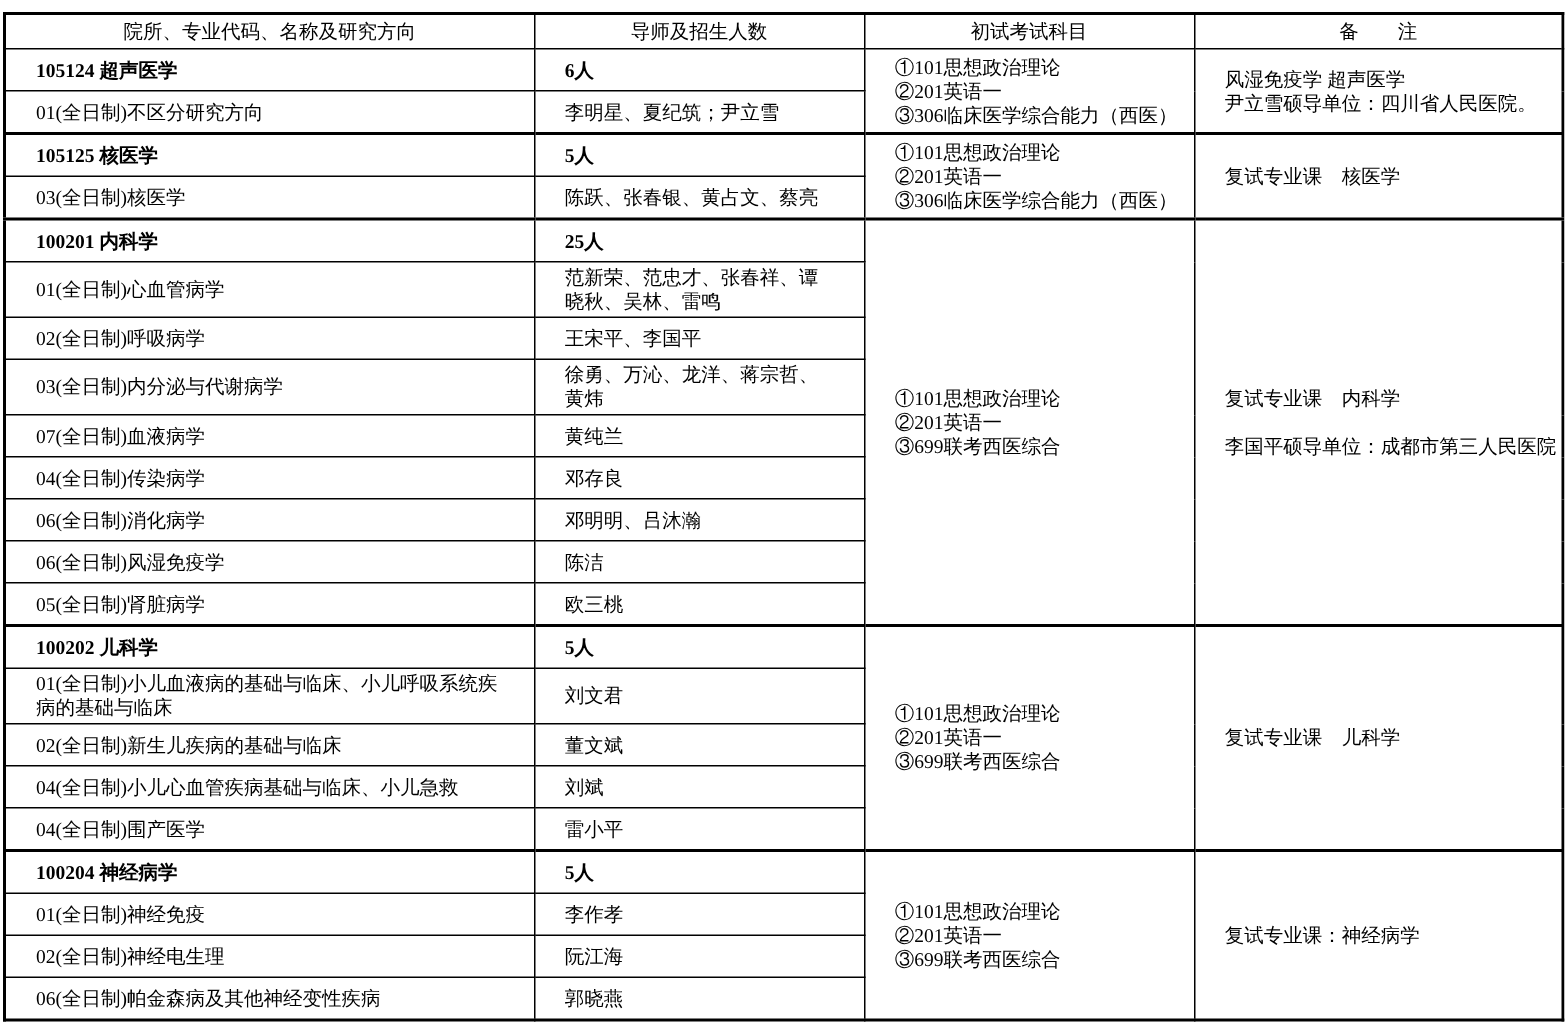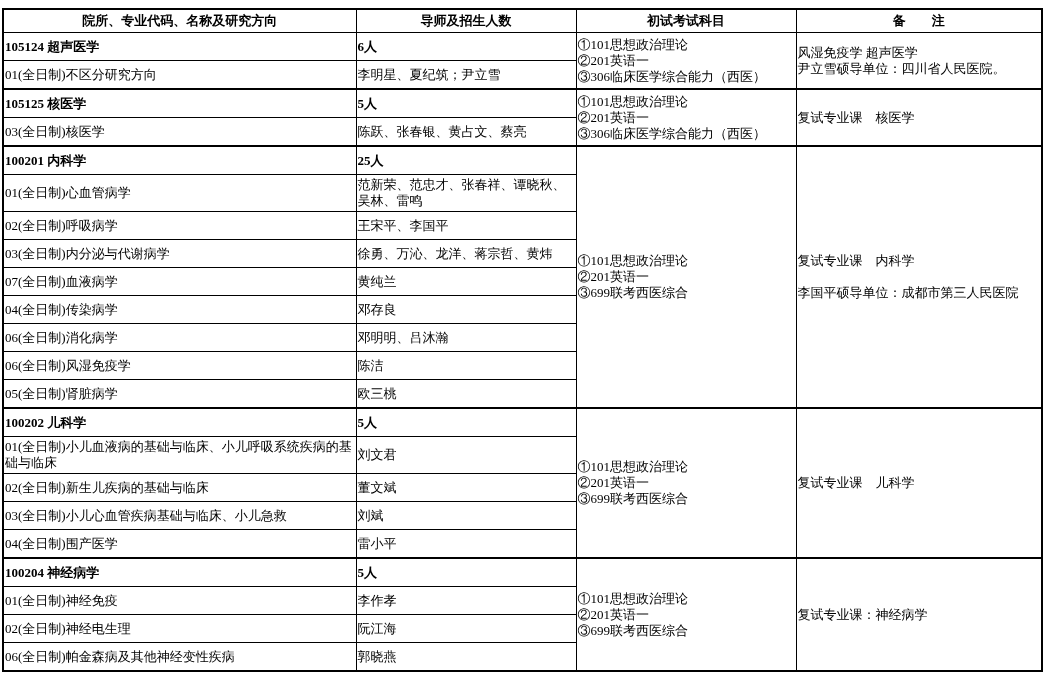--- a/index.html
+++ b/index.html
@@ -13,29 +13,29 @@
     font-family:"Liberation Serif","DejaVu Serif",serif;
     font-size:13px;
     color:#000;
   }
   col.c1{width:353px;}
   col.c2{width:220px;}
   col.c3{width:220px;}
   col.c4{width:246px;}
   th,td{
     border:1px solid #000;
-    padding:2px 1px;
+    padding:2px 20px;
     line-height:16px;
     vertical-align:middle;
     overflow:hidden;
     word-break:break-all;
   }
   thead th{
     height:20px;
-    font-weight:bold;
+    font-weight:normal;
     text-align:center;
     padding:1px 2px;
   }
   tr.block-start td{border-top:2px solid #000;margin-top:41px;}
   td.program,td.quota{font-weight:bold;}
   td.cell{height:23px;text-align:left;}
   td.exam,td.remark{vertical-align:middle;}
   .line{white-space:nowrap;}
   .line.empty{height:16px;}
 </style>
@@ -152,21 +152,21 @@
         </tr>
         <tr>
           <td class="cell">01(全日制)小儿血液病的基础与临床、小儿呼吸系统疾病的基础与临床</td>
           <td class="cell">刘文君</td>
         </tr>
         <tr>
           <td class="cell">02(全日制)新生儿疾病的基础与临床</td>
           <td class="cell">董文斌</td>
         </tr>
         <tr>
-          <td class="cell">03(全日制)小儿心血管疾病基础与临床、小儿急救</td>
+          <td class="cell">04(全日制)小儿心血管疾病基础与临床、小儿急救</td>
           <td class="cell">刘斌</td>
         </tr>
         <tr>
           <td class="cell">04(全日制)围产医学</td>
           <td class="cell">雷小平</td>
         </tr>
         <tr class="block-start">
           <td class="cell program">100204  神经病学</td>
           <td class="cell quota">5人</td>
           <td class="exam" rowspan="4">

